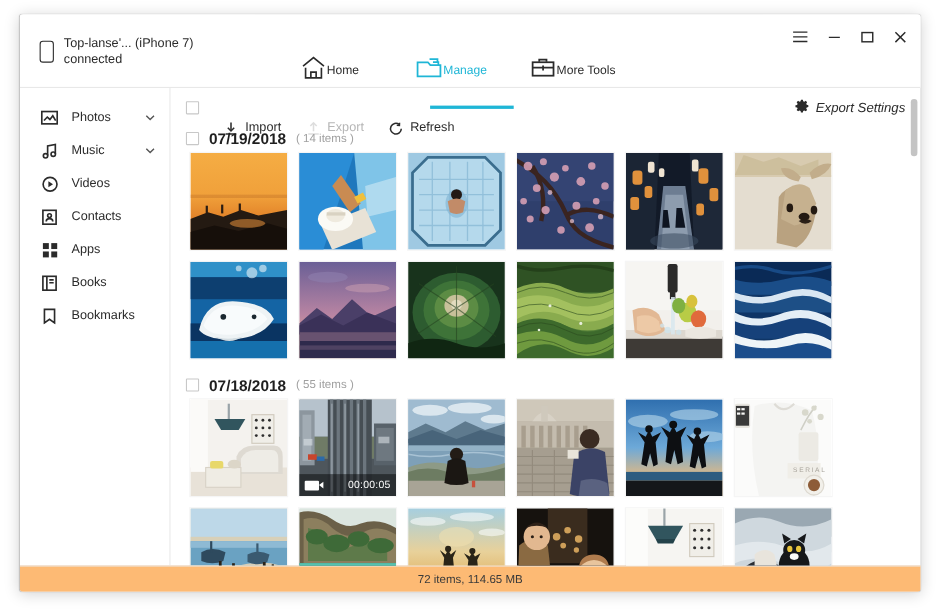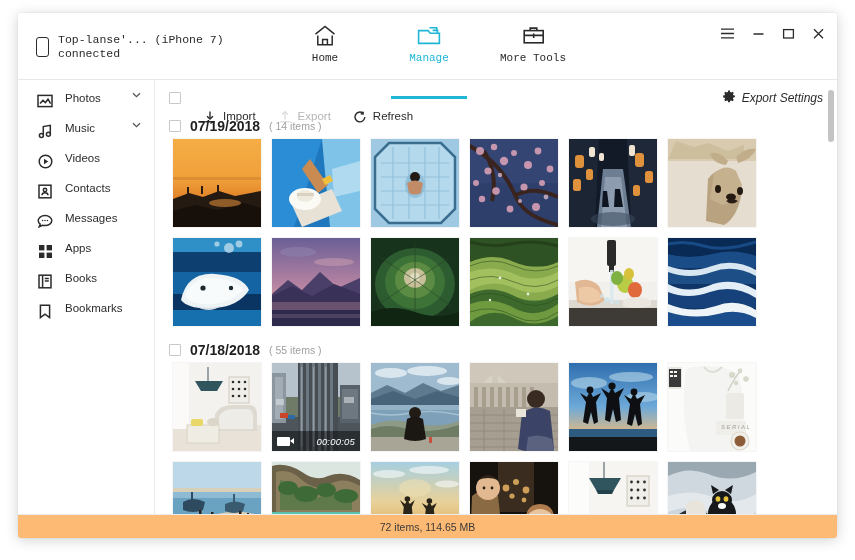--- a/index.html
+++ b/index.html
@@ -21,41 +21,40 @@
     flex-direction: column;
   }
 
   
   #titlebar {
     position: relative;
     height: 67px;
     flex: 0 0 67px;
     background: #ffffff;
     border-bottom: 1px solid #e8e8e8;
-    font-family: Liberation Mono, monospace;
   }
   #device-info {
     position: absolute; left: 18px; top: 20px;
     display: flex; align-items: center; gap: 9px;
   }
   .phone-icon {
     width: 13px; height: 20px;
     border: 1.6px solid #2b2b2b;
     border-radius: 3px;
   }
   #device-text { font-size: 11.5px; color: #2b2b2b; line-height: 14px; }
   #device-text .ln { display: block; }
 
   #main-tabs {
     position: absolute; left: 255px; top: 0;
     height: 67px; display: flex; align-items: flex-start;
   }
   .tab {
     width: 104px; height: 86px;
-    display: flex; flex-direction: column;
+    display: flex; flex-direction: row;
     align-items: center; justify-content: flex-start;
     padding-top: 11px;
     cursor: pointer; position: relative;
   }
   .tab .tab-label { font-size: 11px; color: #2b2b2b; margin-top: 5px; }
   .tab.active .tab-label { color: #1fb6d6; }
   .tab .underline {
     position: absolute; bottom: 0; left: 14px; right: 14px;
     height: 3px; background: #1fb6d6; display: none;
   }
@@ -71,21 +70,21 @@
   
   #body-area { flex: 1 1 auto; display: flex; min-height: 0; }
 
   #sidebar {
     flex: 0 0 137px;
     border-right: 1px solid #eaeaea;
     background: #ffffff;
     padding-top: 12px;
   }
   .side-item {
-    height: 30px; display: flex; align-items: flex-start;
+    height: 30px; display: flex; align-items: center;
     padding: 0 12px 0 18px; cursor: pointer;
     font-size: 11.5px; color: #2b2b2b;
     margin-bottom: 0;
   }
   .side-item .si-icon {
     width: 18px; height: 18px; display: flex;
     align-items: center; justify-content: center;
     flex: 0 0 18px;
   }
   .side-item .si-label { margin-left: 11px; flex: 1 1 auto; }
@@ -128,21 +127,20 @@
   }
   .group-header .gh-date { font-size: 14px; color: #1f1f1f; font-weight: bold; }
   .group-header .gh-count { font-size: 10.5px; color: #a0a0a0; }
 
   .thumb-row { display: flex; gap: 11px; margin-bottom: 11px; padding-left: 4px; }
   .thumb {
     width: 88px; height: 88px;
     position: relative; overflow: hidden;
     cursor: pointer; flex: 0 0 88px;
     box-shadow: 0 0 0 1px rgba(0,0,0,0.04);
-    font-style: italic;
   }
   .thumb .vid-badge {
     position: absolute; left: 0; right: 0; bottom: 0;
     height: 20px; background: rgba(0,0,0,0.45);
     display: flex; align-items: center;
     padding: 0 5px; color: #fff; font-size: 9.5px;
   }
   .thumb .vid-badge .dur { margin-left: auto; letter-spacing: .2px; }
   .cam-glyph {
     width: 13px; height: 9px; background: #fff; border-radius: 1px;
@@ -304,32 +302,20 @@
           <svg width="14" height="15" viewBox="0 0 14 15" fill="none" stroke="#2b2b2b" stroke-width="1.5">
             <rect x="1" y="1.2" width="12" height="12.6"></rect>
             <circle cx="7" cy="6" r="1.7"></circle>
             <path d="M4 11.3c0-1.7 1.4-2.6 3-2.6s3 .9 3 2.6"></path>
           </svg>
         </span>
         <span class="si-label">Contacts</span>
         <span class="si-caret"></span>
       </div>
 
-      <div class="side-item">
-        <span class="si-icon">
-          <svg width="16" height="14" viewBox="0 0 16 14" fill="none" stroke="#2b2b2b" stroke-width="1.5">
-            <path d="M8 1.6c3.8 0 6.8 2.2 6.8 5s-3 5-6.8 5c-.9 0-1.7-.1-2.5-.3l-3.3 1.5 1-2.6C1.9 9.3 1.2 8 1.2 6.6c0-2.8 3-5 6.8-5z"></path>
-            <circle cx="5.6" cy="6.6" r=".75" fill="#2b2b2b" stroke="none"></circle>
-            <circle cx="8" cy="6.6" r=".75" fill="#2b2b2b" stroke="none"></circle>
-            <circle cx="10.4" cy="6.6" r=".75" fill="#2b2b2b" stroke="none"></circle>
-          </svg>
-        </span>
-        <span class="si-label">Messages</span>
-        <span class="si-caret"></span>
-      </div>
 
       <div class="side-item">
         <span class="si-icon">
           <svg width="15" height="15" viewBox="0 0 15 15" fill="#2b2b2b">
             <rect x="1" y="1" width="5.4" height="5.4"></rect>
             <rect x="8.6" y="1" width="5.4" height="5.4"></rect>
             <rect x="1" y="8.6" width="5.4" height="5.4"></rect>
             <rect x="8.6" y="8.6" width="5.4" height="5.4"></rect>
           </svg>
         </span>

